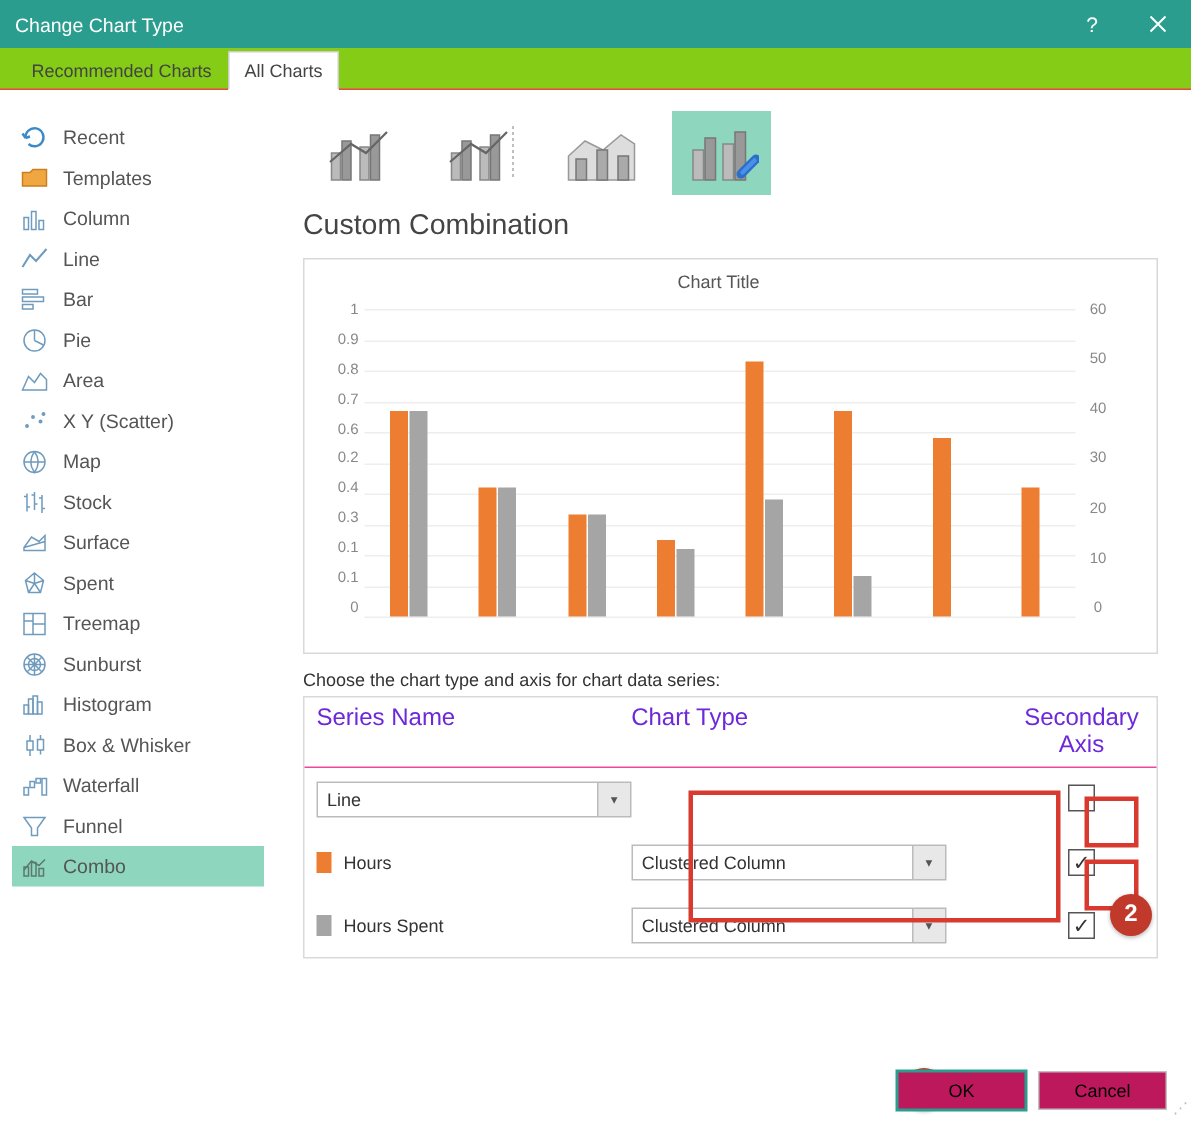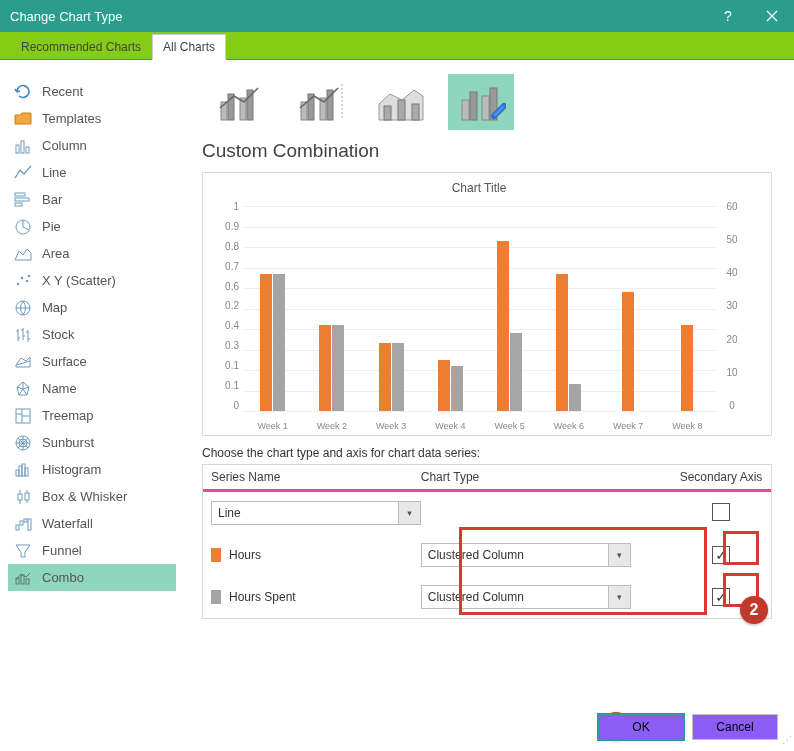--- a/index.html
+++ b/index.html
@@ -46,21 +46,21 @@
 .xaxis div { flex: 1; text-align: center; }
 .bars { position: absolute; left: 0; right: 0; bottom: 0; top: 0; display: flex; }
 .cat { flex: 1; display: flex; align-items: flex-end; justify-content: center; gap: 1px; }
 .bar { width: 12px; }
 .bar.orange { background: #ed7d31; }
 .bar.grey { background: #a5a5a5; }
 
 .instr-label { font-size: 12px; color: #333; margin: 10px 4px 4px 4px; }
 
 .series-grid { border: 1px solid #d9d9d9; margin: 0 4px; position: relative; }
-.series-header { display: flex; border-bottom: 3px solid #ec4899; font-size: 12px; color: #404040; }
+.series-header { display: flex; border-bottom: 1px solid #ec4899; font-size: 16px; color: #6d28d9; }
 .series-header > div { padding: 5px 8px; }
 .col-name { flex: 1.2; }
 .col-type { flex: 1.5; }
 .col-axis { width: 100px; text-align: center; }
 .series-row { display: flex; align-items: center; height: 42px; font-size: 12px; color: #333; }
 .series-row > div { padding: 4px 8px; }
 .swatch { width: 10px; height: 14px; display: inline-block; margin-right: 8px; vertical-align: middle; }
 .sw-blue { background: #5b9bd5; }
 .sw-orange { background: #ed7d31; }
 .sw-grey { background: #a5a5a5; }
@@ -68,21 +68,21 @@
 .ctype-select .val { flex: 1; padding: 0 6px; font-size: 12px; }
 .ctype-select .dd { width: 22px; height: 22px; background: #e8e8e8; border-left: 1px solid #bbb; display: flex; align-items: center; justify-content: center; font-size: 9px; color: #555; }
 .axis-cb { width: 18px; height: 18px; border: 1px solid #555; display: inline-flex; align-items: center; justify-content: center; font-size: 14px; }
 
 
 .redbox { position: absolute; border: 3px solid #d93a2f; pointer-events: none; }
 .badge { position: absolute; width: 28px; height: 28px; border-radius: 50%; background: #c0392b; color: #fff; font-weight: bold; font-size: 16px; display: flex; align-items: center; justify-content: center; pointer-events: none; box-shadow: 0 1px 3px rgba(0,0,0,0.3); }
 
 
 .footer { position: absolute; bottom: 0; left: 0; right: 0; height: 48px; display: flex; align-items: center; justify-content: flex-end; padding: 0 16px; gap: 8px; }
-.btn { width: 86px; height: 26px; border: 1px solid #c0c0c0; background: #8b5cf6; font-size: 12px; display: flex; align-items: center; justify-content: center; }
+.btn { width: 86px; height: 26px; border: 1px solid #c0c0c0; background: #be185d; font-size: 12px; display: flex; align-items: center; justify-content: center; }
 .btn.primary { border: 1px solid #2a9d8f; outline: 1px solid #2a9d8f; }
 
 .resize-grip { position: absolute; right: 2px; bottom: 2px; width: 12px; height: 12px; color: #bbb; font-size: 10px; line-height: 6px; text-align: right; }
 </style>
 </head>
 <body>
 
 <div class="titlebar">
   <span>Change Chart Type</span>
   <span class="spacer"></span>
@@ -199,21 +199,21 @@
           </svg>
         </span>
       <span>Surface</span>
     </div>
     <div class="sb-item">
       <span class="sb-icon">
           <svg viewBox="0 0 18 18">
             <path d="M9 2 L15 7 L13 15 L5 15 L3 7 Z M9 2 L9 9 M15 7 L9 9 M13 15 L9 9 M5 15 L9 9 M3 7 L9 9" fill="none" stroke="#6f9bbd"></path>
           </svg>
         </span>
-      <span>Name</span>
+      <span>Spent</span>
     </div>
     <div class="sb-item">
       <span class="sb-icon">
           <svg viewBox="0 0 18 18">
             <rect x="2" y="2" width="14" height="14" fill="none" stroke="#6f9bbd"></rect>
             <path d="M8 2 L8 16 M8 9 L16 9 M2 7 L8 7" stroke="#6f9bbd"></path>
           </svg>
         </span>
       <span>Treemap</span>
     </div>
@@ -388,30 +388,20 @@
                 <div class="bar grey" style="height: 13%;"></div>
               </div>
               <div class="cat">
                 <div class="bar orange" style="height: 58%;"></div>
               </div>
               <div class="cat">
                 <div class="bar orange" style="height: 42%;"></div>
               </div>
             </div>
         </div>
-        <div class="xaxis" id="xa">
-            <div>Week 1</div>
-            <div>Week 2</div>
-            <div>Week 3</div>
-            <div>Week 4</div>
-            <div>Week 5</div>
-            <div>Week 6</div>
-            <div>Week 7</div>
-            <div>Week 8</div>
-          </div>
       </div>
     </div>
 
     <div class="instr-label">Choose the chart type and axis for chart data series:</div>
 
     <div class="series-grid">
       <div class="series-header">
         <div class="col-name">Series Name</div>
         <div class="col-type">Chart Type</div>
         <div class="col-axis">Secondary Axis</div>

